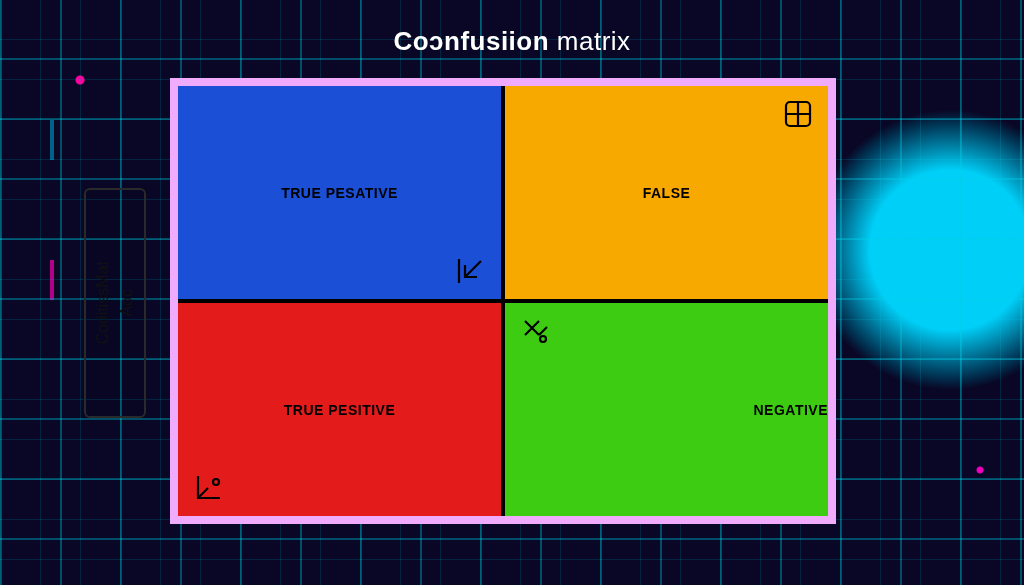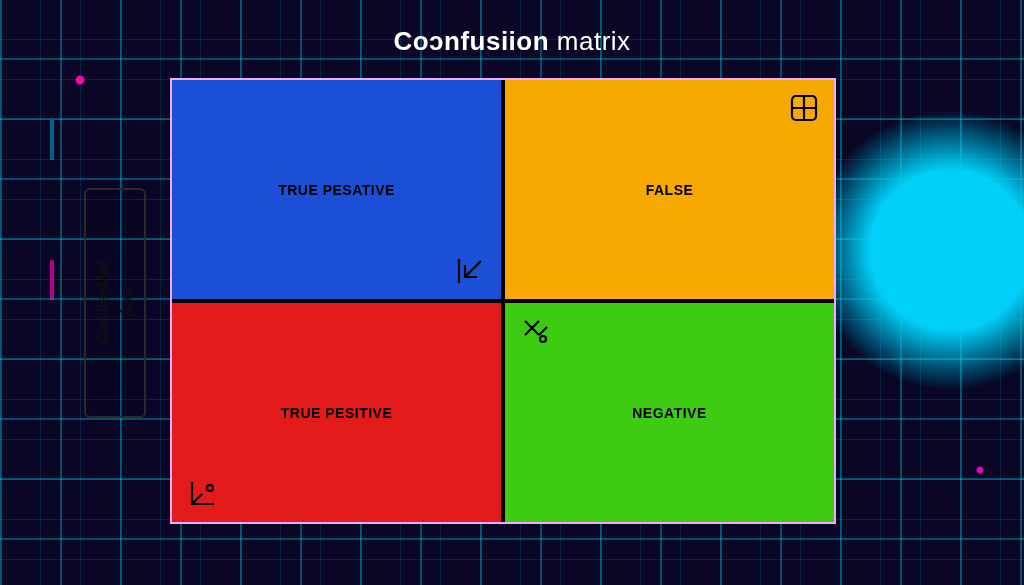--- a/index.html
+++ b/index.html
@@ -57,21 +57,21 @@
     transform: rotate(180deg);
     font-size: 16px;
     color: #111;
     font-weight: 500;
   }
 
   .matrix {
     position: absolute;
     left: 170px; top: 78px;
     width: 666px; height: 446px;
-    border: 2px solid #f0abfc;
+    border: 8px solid #f0abfc;
     display: grid;
     grid-template-columns: 1fr 1fr;
     grid-template-rows: 1fr 1fr;
     background: #000;
     gap: 4px;
   }
   .cell {
     position: relative;
     display: flex;
     align-items: center;
@@ -80,21 +80,21 @@
   .cell .label {
     font-size: 14px;
     font-weight: 700;
     letter-spacing: 0.5px;
     color: #000;
     text-align: center;
   }
   .c-tl { background: #1b4fd6; }
   .c-tr { background: #e31b1b; }
   .c-bl { background: #f7a900; }
-  .c-br { background: #3dcc12; }
+  .c-br { background: #3dcc12; justify-content: flex-end; }
 
   .corner-icon {
     position: absolute;
     width: 36px; height: 36px;
     display: flex; align-items: center; justify-content: center;
   }
   .c-tl .corner-icon { right: 12px; bottom: 10px; }
   .c-tr .corner-icon { left: 12px;  bottom: 10px; }
   .c-bl .corner-icon { right: 12px; top: 10px; }
   .c-br .corner-icon { left: 12px;  top: 10px; }

